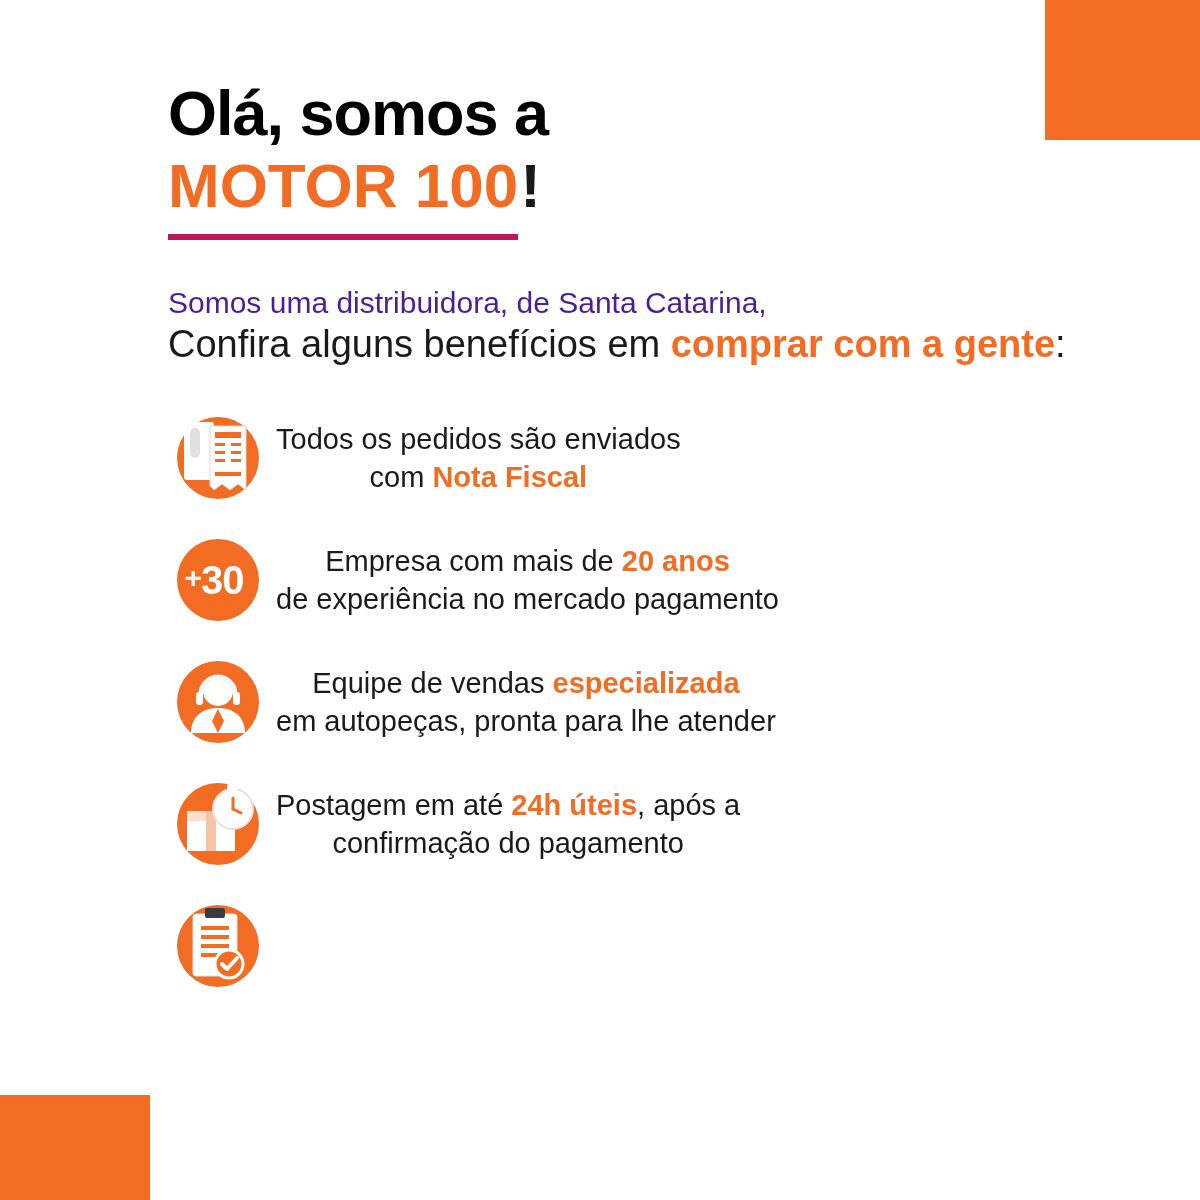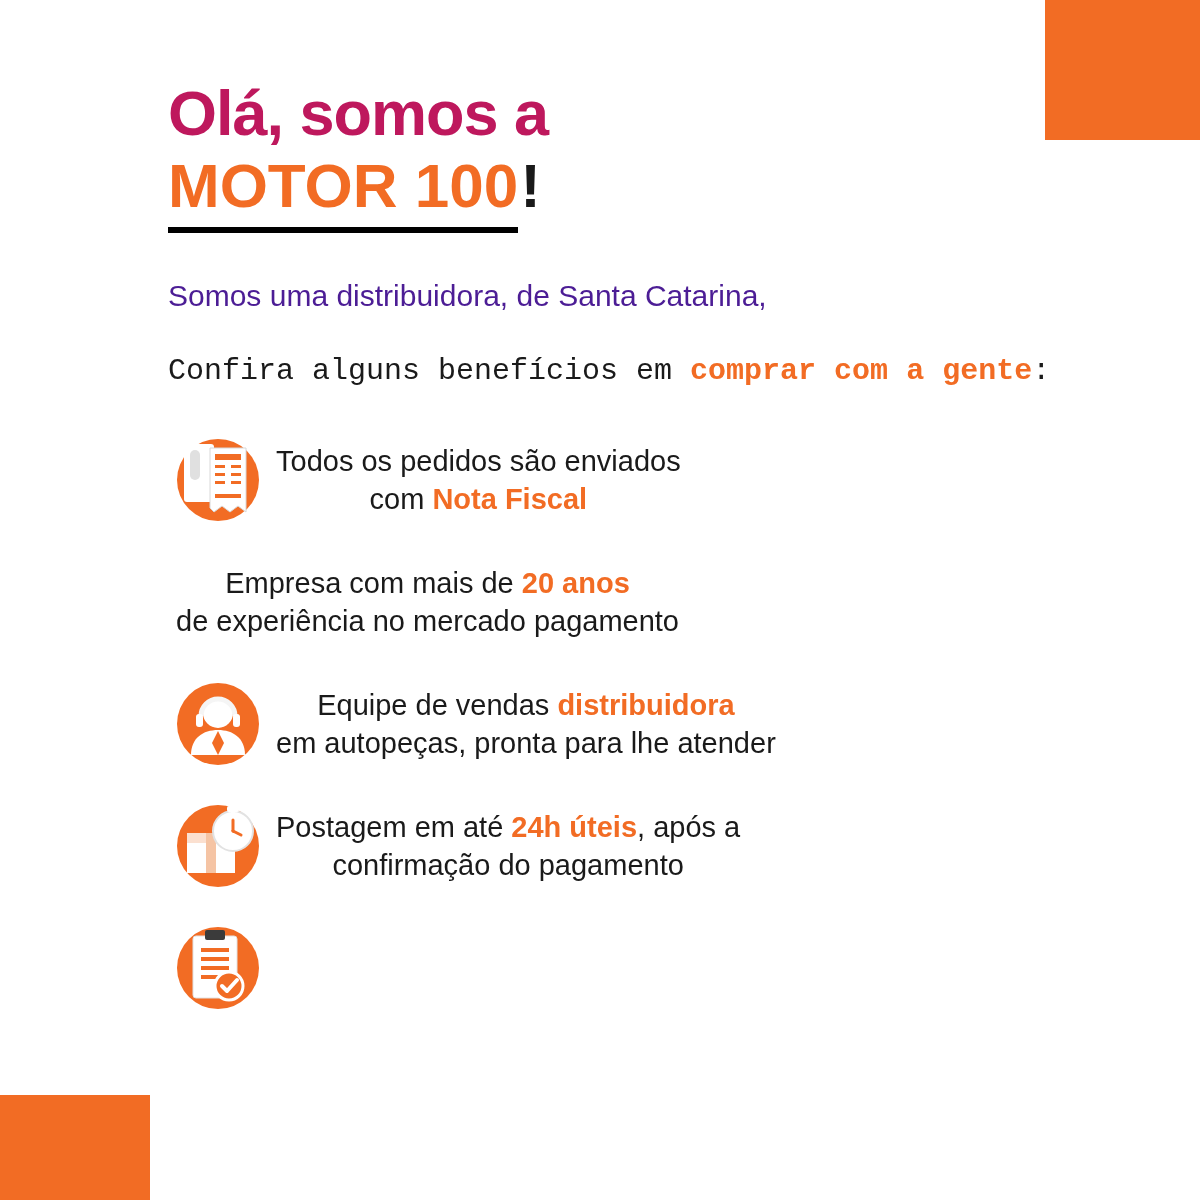--- a/index.html
+++ b/index.html
@@ -39,58 +39,56 @@
     position: absolute;
     left: 168px;
     top: 80px;
     width: 920px;
   }
 
   
   .headline-1 {
     font-size: 63px;
     font-weight: bold;
-    color: #be185d;
+    color: #000000;
     letter-spacing: -1px;
     line-height: 1.05;
   }
   .headline-2-wrap {
     margin-top: 6px;
     font-size: 62px;
     font-weight: bold;
     color: #1a1a1a;
     letter-spacing: 0px;
     line-height: 1.1;
     display: flex;
     align-items: baseline;
   }
   .headline-brand {
     color: #f26c24;
-    border-bottom: 6px solid #000000;
-    padding-bottom: 10px;
+    border-bottom: 6px solid #be185d;
+    padding-bottom: 17px;
     display: inline-block;
     line-height: 1.0;
   }
   .headline-bang {
     color: #1a1a1a;
     margin-left: 2px;
   }
 
   
   .intro {
     margin-top: 42px;
     font-size: 30px;
     color: #4c1d95;
     line-height: 1.37;
   }
   .benefits-lead {
-    margin-top: 38px;
-    font-size: 30px;
-    color: #1a1a1a;
-    font-family: Liberation Mono, monospace;
+    font-size: 38px;
+    color: #1a1a1a;
   }
   .benefits-lead .hl {
     color: #f26c24;
     font-weight: bold;
   }
 
   
   .benefit-list {
     margin-top: 44px;
     list-style: none;
@@ -196,40 +194,46 @@
             <rect x="35" y="56" width="26" height="4" fill="#f26c24"></rect>
           </svg>
         </div>
         <div class="benefit-text">
           <div>Todos os pedidos são enviados</div>
           <div><span>com </span><span class="hl">Nota Fiscal</span></div>
         </div>
       </li>
 
       <li class="benefit">
+        <div class="benefit-icon">
+          <div class="circ"></div>
+          <div class="badge-30">
+            <span class="plus">+</span><span>30</span>
+          </div>
+        </div>
         <div class="benefit-text">
           <div><span>Empresa com mais de </span><span class="hl">20 anos</span></div>
           <div>de experiência no mercado pagamento</div>
         </div>
       </li>
 
       <li class="benefit">
         <div class="benefit-icon">
           <div class="circ"></div>
           <svg class="icon-svg" width="82" height="82" viewBox="0 0 82 82">
             <circle cx="41" cy="30" r="15" fill="#ffffff"></circle>
             <path d="M14 72 C14 55 26 47 41 47 C56 47 68 55 68 72 Z" fill="#ffffff"></path>
             <path d="M24 33 a17 17 0 0 1 34 0" fill="none" stroke="#f5f5f5" stroke-width="5"></path>
             <rect x="19" y="31" width="7" height="13" rx="3" fill="#ffffff"></rect>
             <rect x="56" y="31" width="7" height="13" rx="3" fill="#ffffff"></rect>
             <path d="M41 48 L47 60 L41 72 L35 60 Z" fill="#f26c24"></path>
           </svg>
         </div>
         <div class="benefit-text">
-          <div><span>Equipe de vendas </span><span class="hl">distribuidora</span></div>
+          <div><span>Equipe de vendas </span><span class="hl">especializada</span></div>
           <div>em autopeças, pronta para lhe atender</div>
         </div>
       </li>
 
       <li class="benefit">
         <div class="benefit-icon">
           <div class="circ"></div>
           <svg class="icon-svg" width="86" height="86" viewBox="0 0 86 86">
             <rect x="12" y="36" width="48" height="34" fill="#ffffff"></rect>
             <rect x="12" y="30" width="48" height="10" fill="#fbe0d0"></rect>

